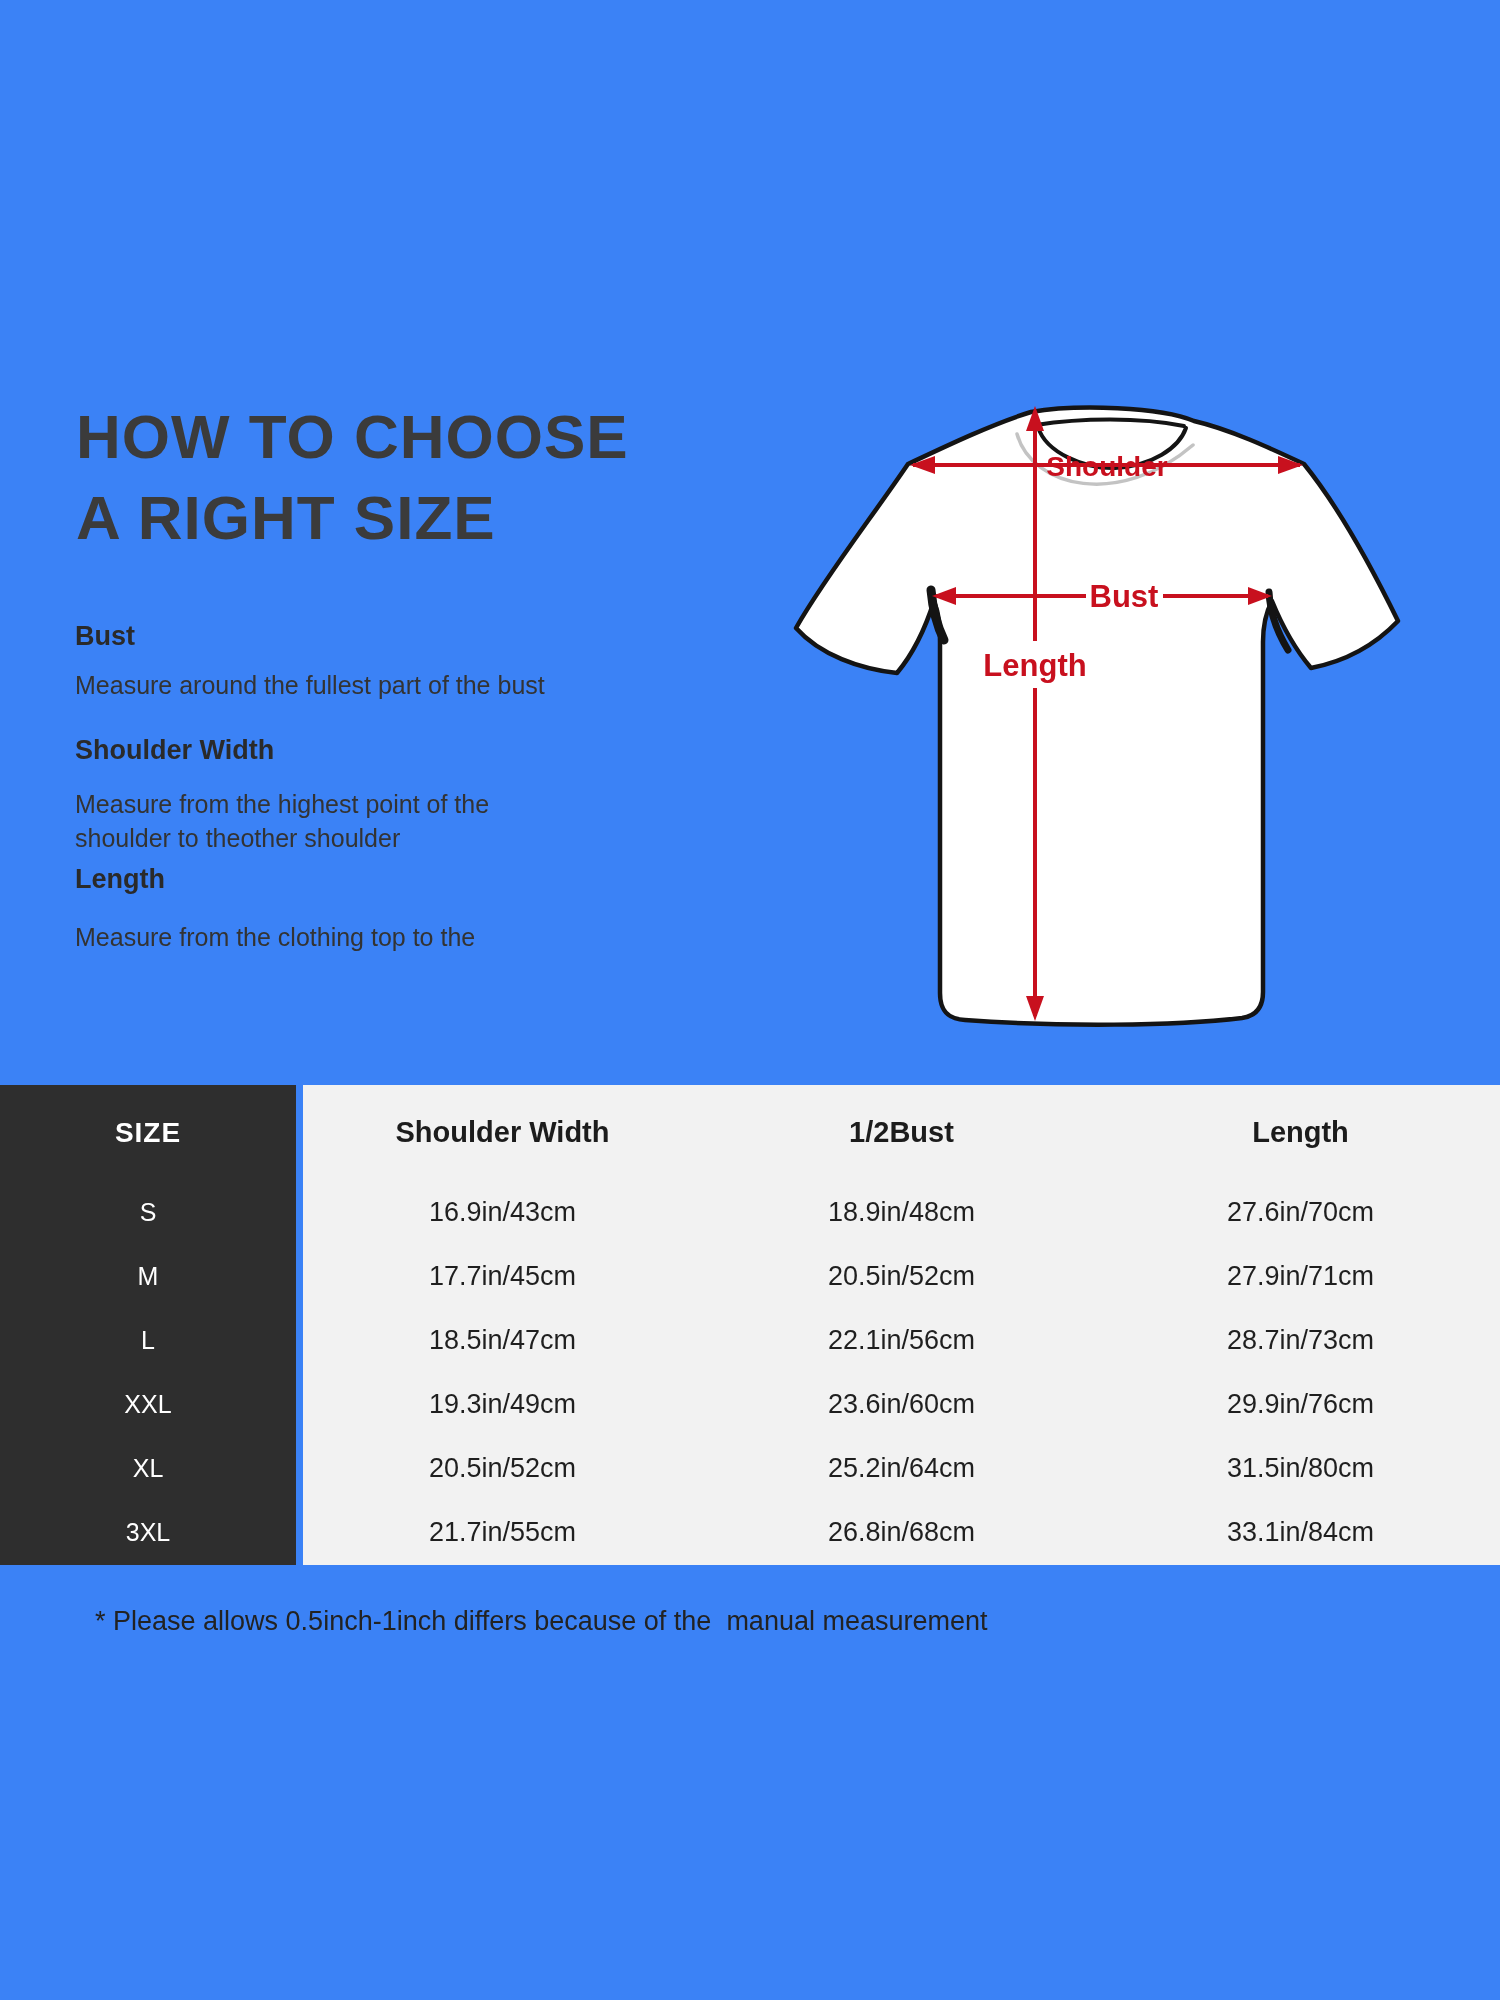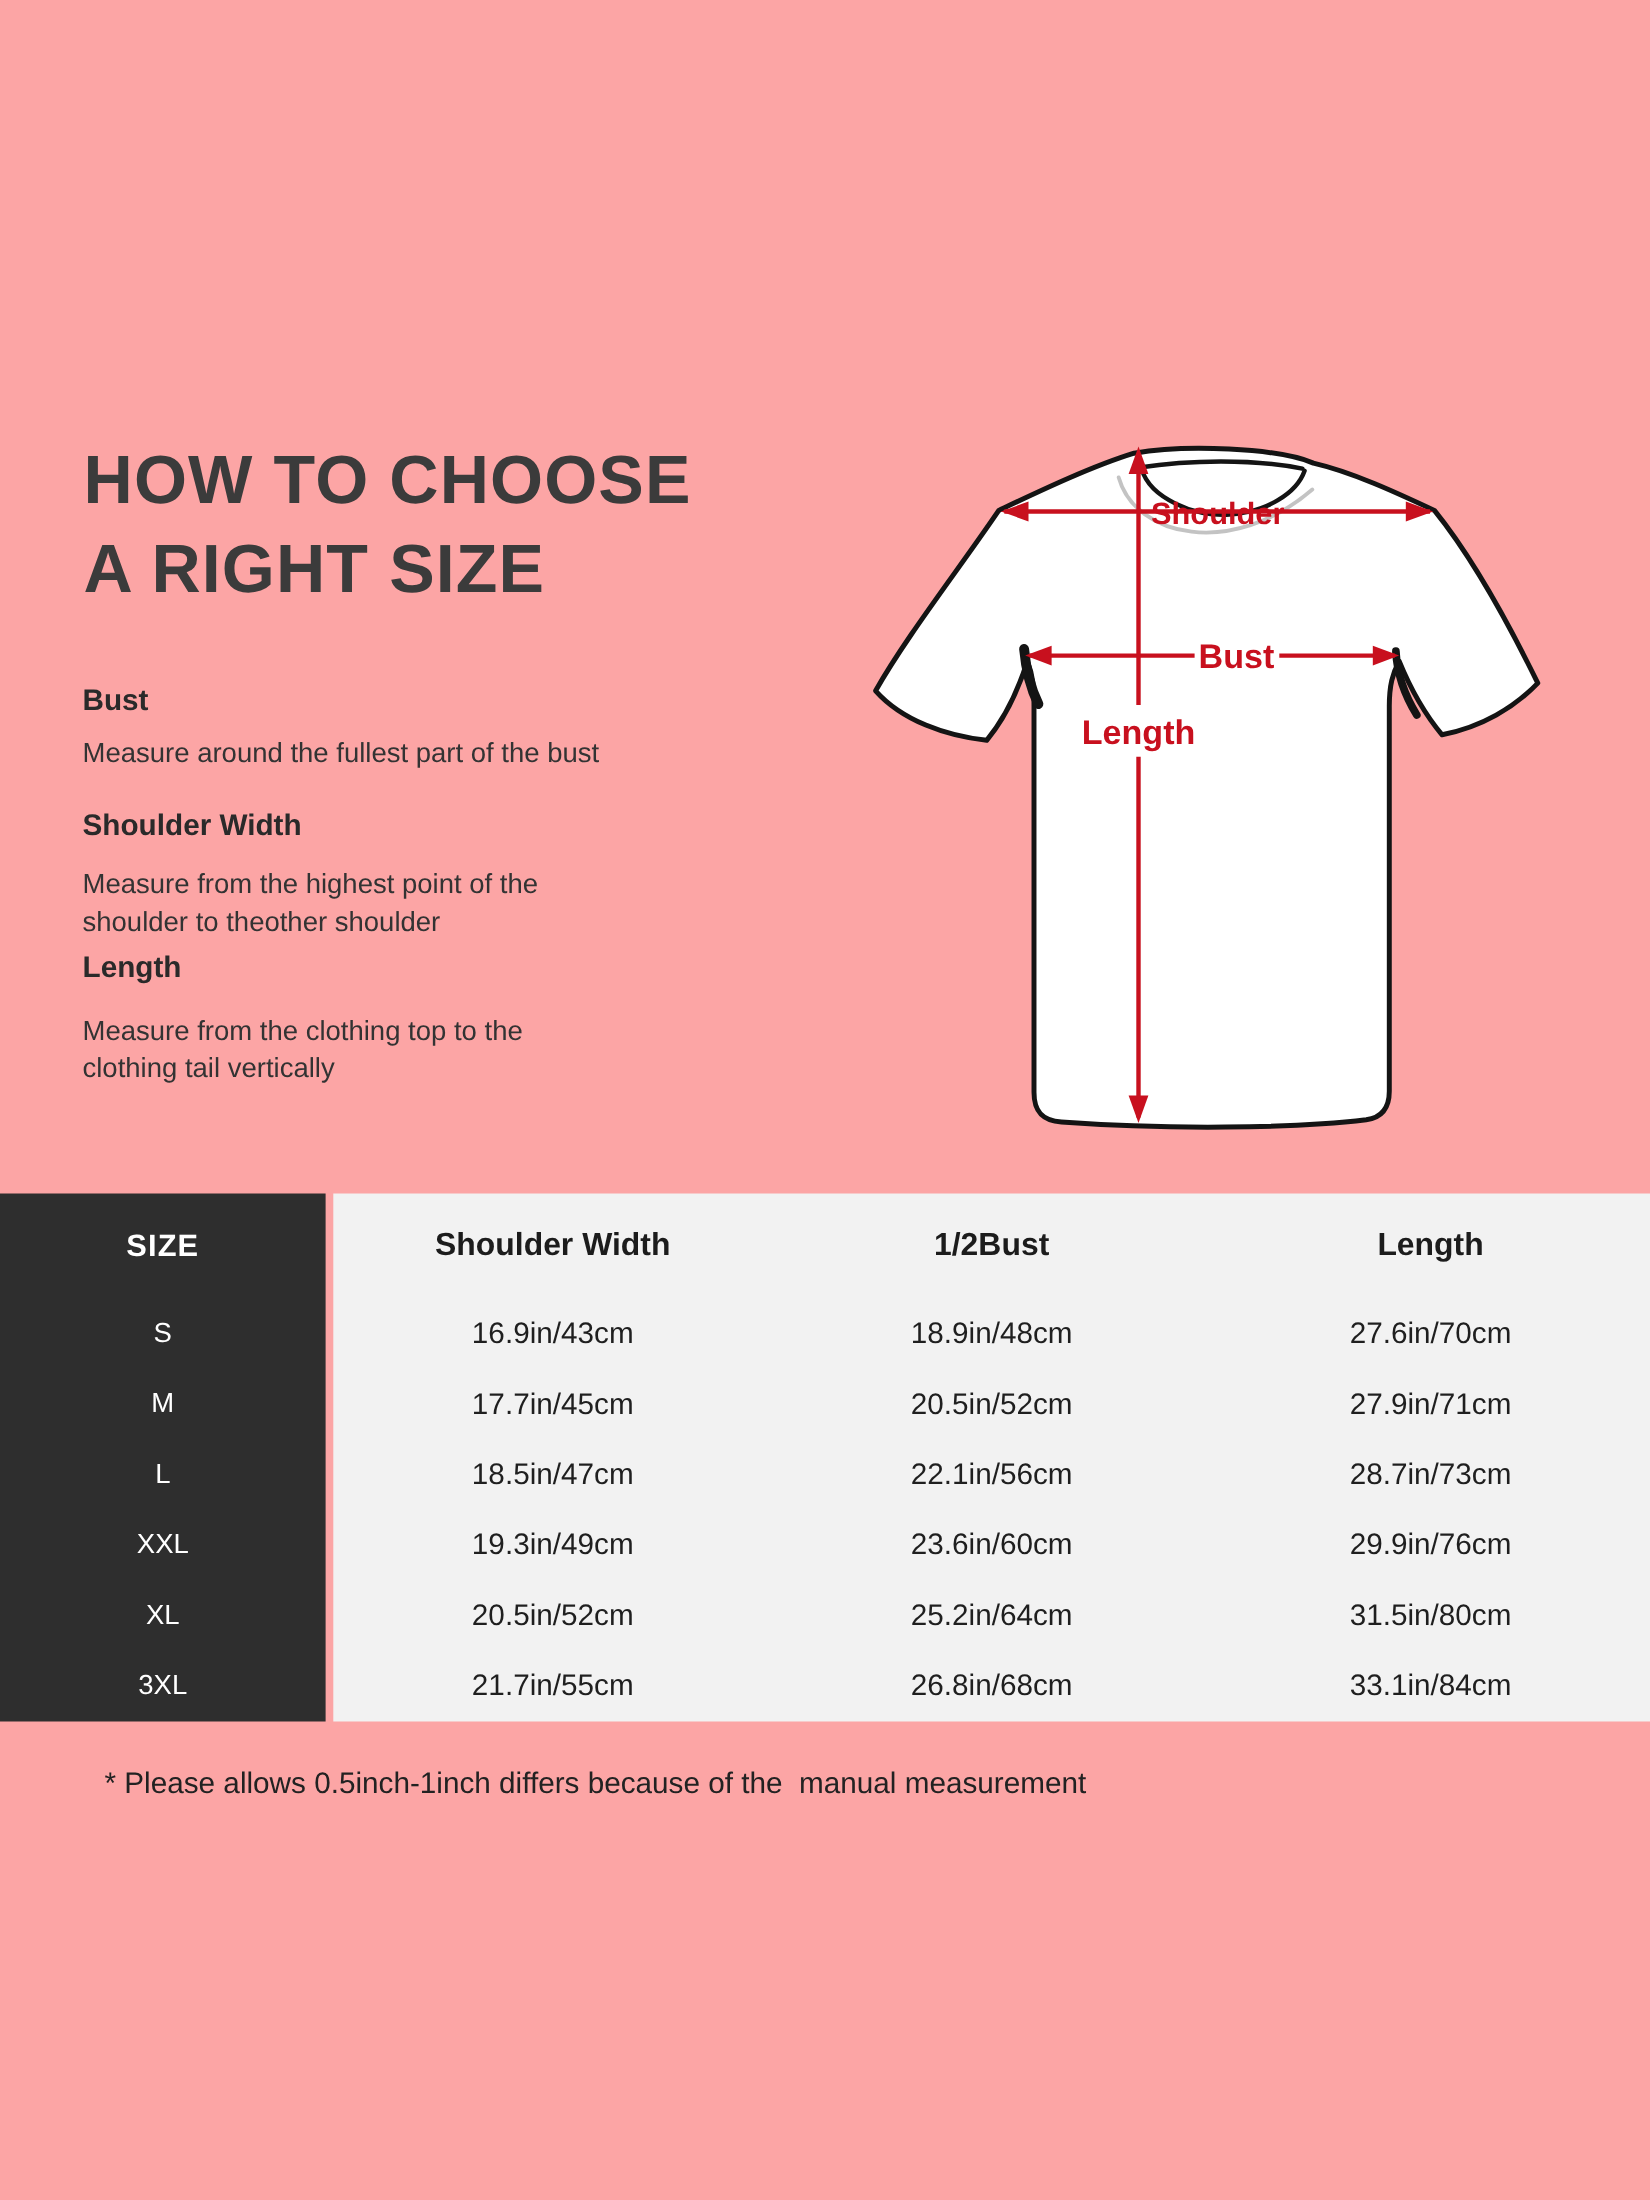--- a/index.html
+++ b/index.html
@@ -8,21 +8,21 @@
     --title-gray:#3b3b3b;
     --text-dark:#2a2a2a;
     --text-body:#333333;
     --table-size-bg:#2e2e2e;
     --table-body-bg:#f2f2f2;
     --table-text-light:#ffffff;
   }
   *{box-sizing:border-box;}
   html,body{margin:0;padding:0;background:#ffffff;}
   body{font-family:"Liberation Sans", sans-serif;}
-  .page{position:relative;width:1500px;height:2000px;background:#fca5a5;overflow:hidden;}
+  .page{position:relative;width:1500px;height:2000px;background:#3b82f6;overflow:hidden;}
 
   
   .title{position:absolute;left:76px;top:396px;font-size:62px;line-height:81px;
          font-weight:bold;color:var(--title-gray);letter-spacing:1px;white-space:nowrap;}
   .sec-head{position:absolute;left:75px;font-size:27px;font-weight:bold;color:var(--text-dark);white-space:nowrap;}
   .sec-body{position:absolute;left:75px;font-size:25px;line-height:34px;color:var(--text-body);white-space:nowrap;}
   .h-bust{top:621px;}
   .b-bust{top:668px;}
   .h-shoulder{top:735px;}
   .b-shoulder{top:787px;}
@@ -69,21 +69,20 @@
 
   <div class="sec-head h-shoulder">Shoulder Width</div>
   <div class="sec-body b-shoulder">
     <div>Measure from the highest point of the</div>
     <div>shoulder to theother shoulder</div>
   </div>
 
   <div class="sec-head h-length">Length</div>
   <div class="sec-body b-length">
     <div>Measure from the clothing top to the</div>
-    <div>clothing tail vertically</div>
   </div>
 
   <svg class="diagram-svg" viewBox="0 0 1500 2000" xmlns="http://www.w3.org/2000/svg">
 
     <path class="shirt-line" d="
       M 908 464
       C 872 517 823 580 796 628
       C 820 655 860 669 897 673
       C 917 649 928 620 934 601
       C 939 614 940 624 940 642

